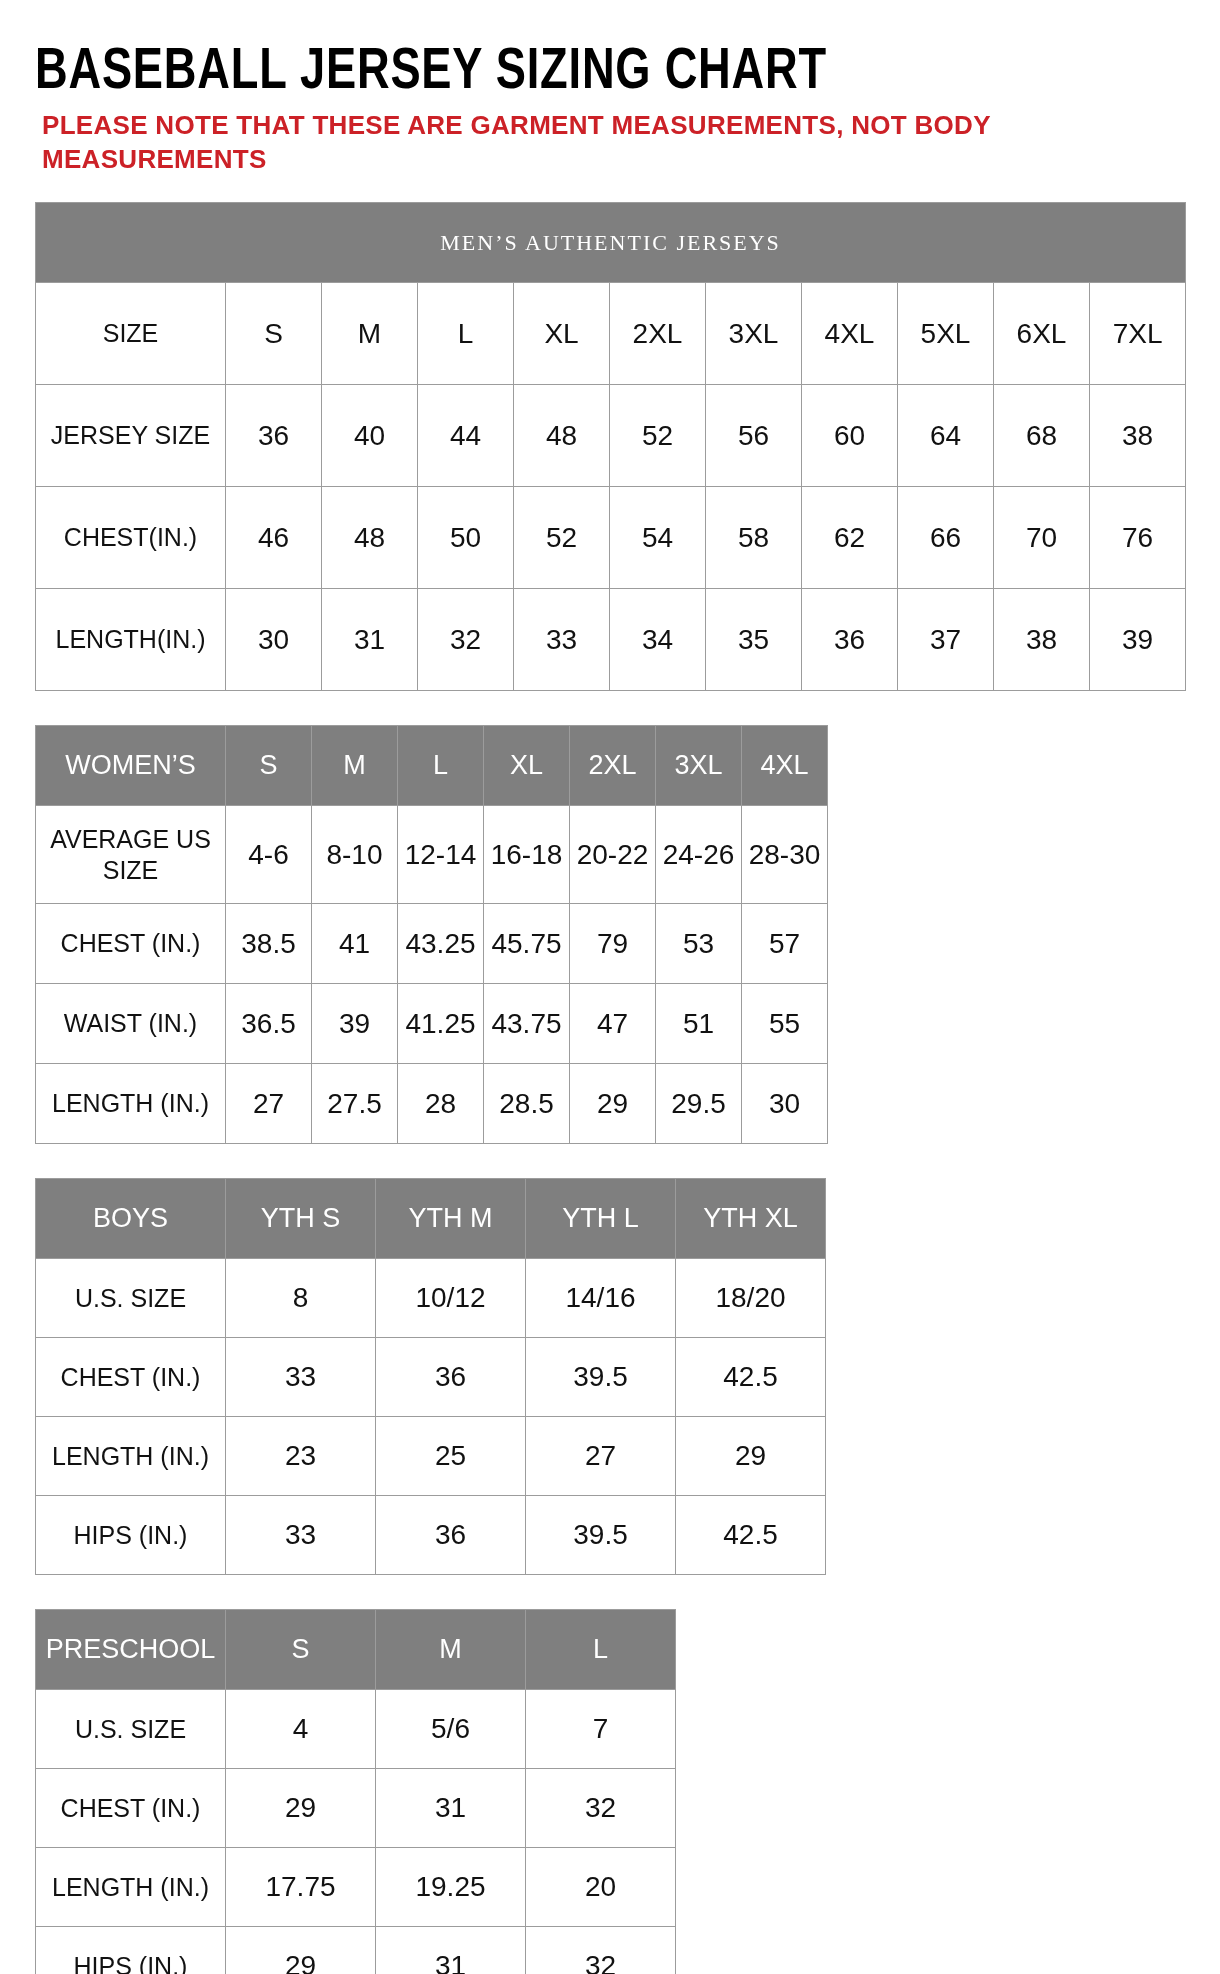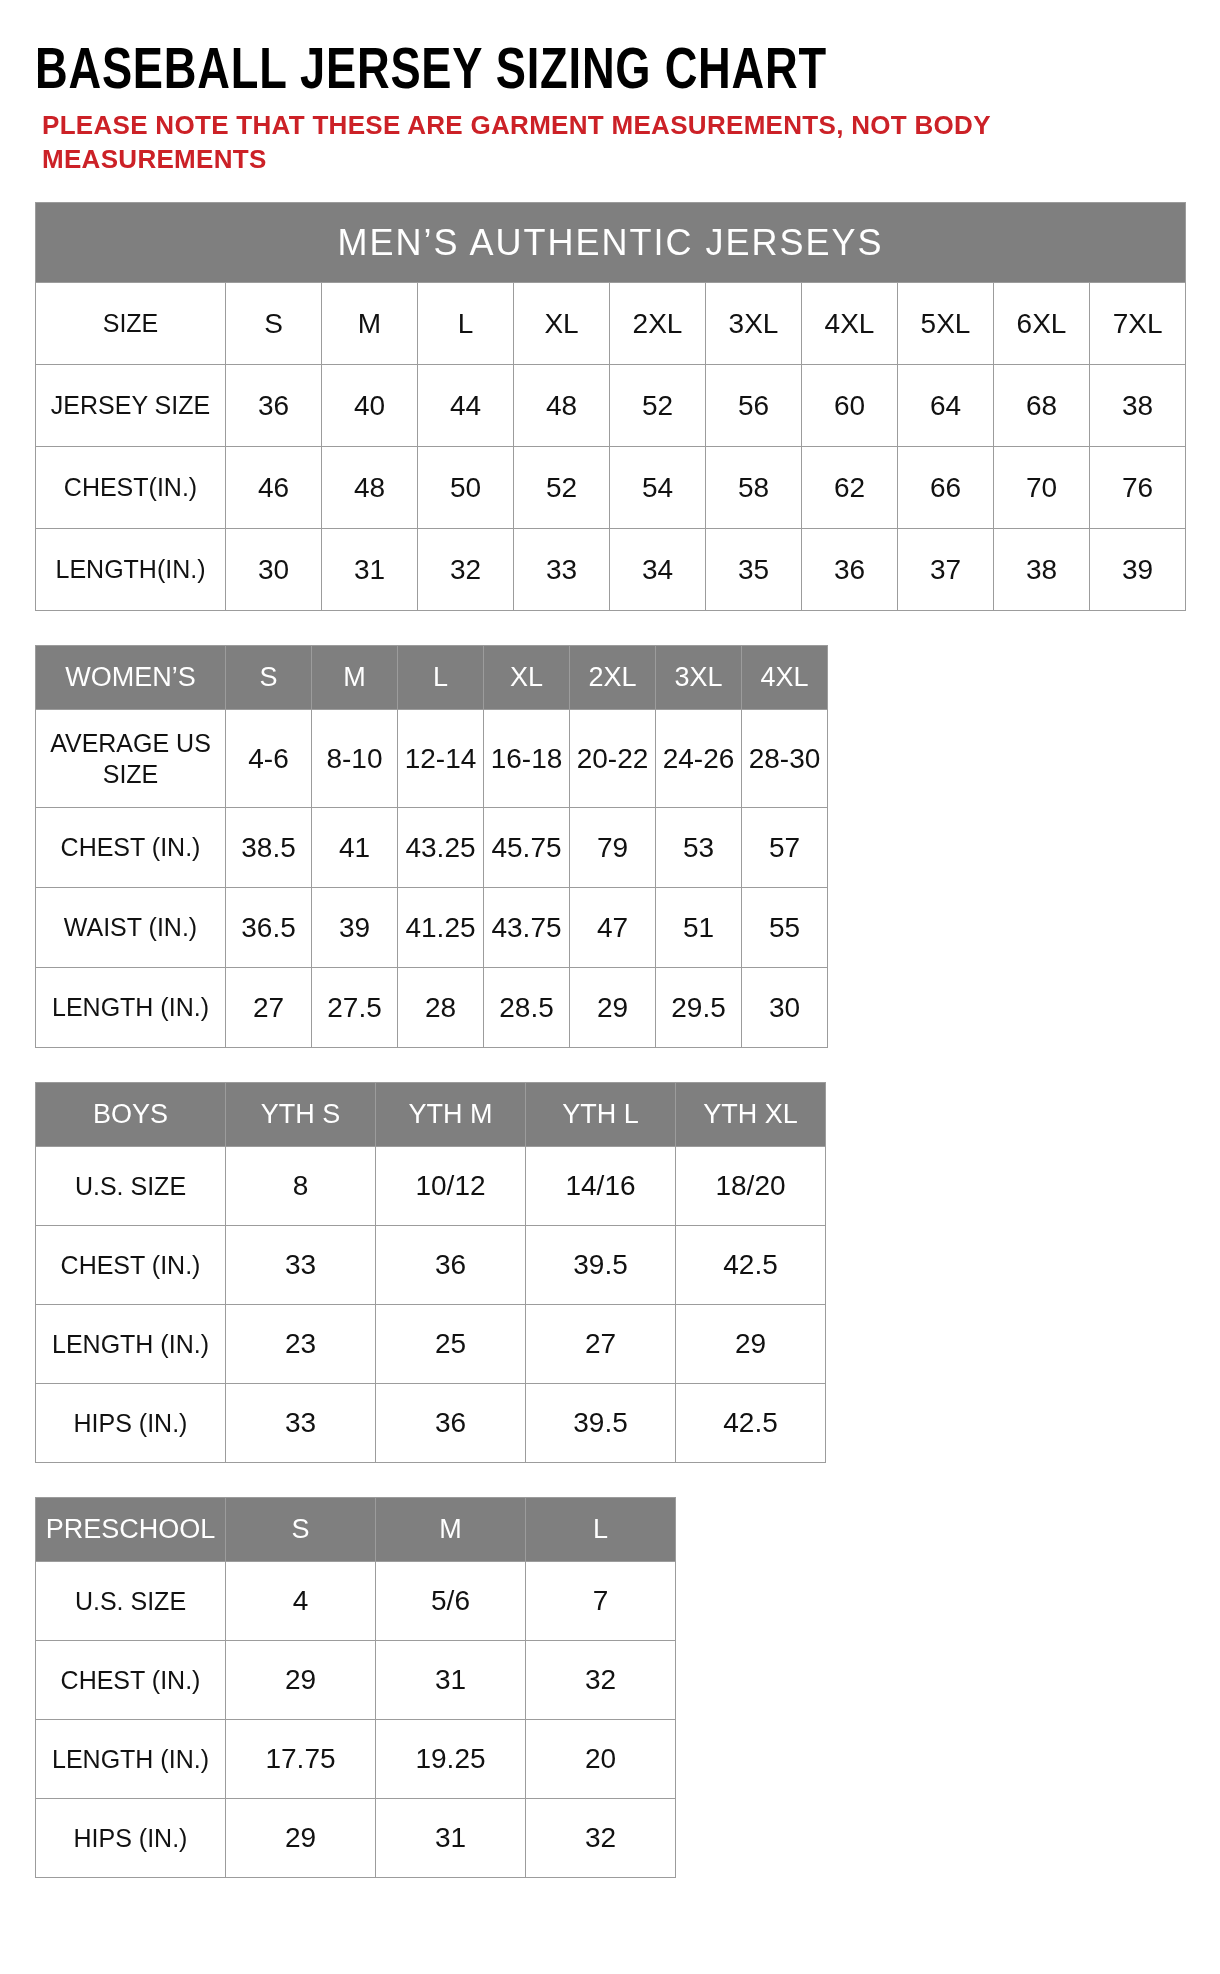--- a/index.html
+++ b/index.html
@@ -54,45 +54,46 @@
     border: 1px solid #9c9c9c;
     text-align: center;
     vertical-align: middle;
     padding: 2px 4px;
     box-sizing: border-box;
     overflow: hidden;
   }
   .banner {
     background: #7f7f7f;
     color: #ffffff;
-    font-size: 36px;
+    font-size: 22px;
     font-weight: 400;
     letter-spacing: 2px;
     height: 80px;
+    font-family: Liberation Serif, serif;
   }
   .hdr {
     background: #7f7f7f;
     color: #ffffff;
     font-size: 27px;
     font-weight: 400;
-    height: 64px;
+    height: 80px;
   }
   .lbl {
     font-size: 25px;
     font-weight: 400;
     color: #111111;
     line-height: 1.25;
   }
   .val {
     font-size: 28px;
     font-weight: 400;
     color: #111111;
   }
   .t-mens  { width: 1150px; }
-  .t-mens  td { height: 82px; }
+  .t-mens  td { height: 102px; }
   .t-wmn   { width: 790px; }
   .t-wmn   td { height: 80px; }
   .t-wmn   tr.tall td { height: 98px; }
   .t-boys  { width: 790px; padding-left: 24px; }
   .t-boys  td { height: 79px; }
   .t-pre   { width: 640px; }
   .t-pre   td { height: 79px; }
 </style>
 </head>
 <body>

